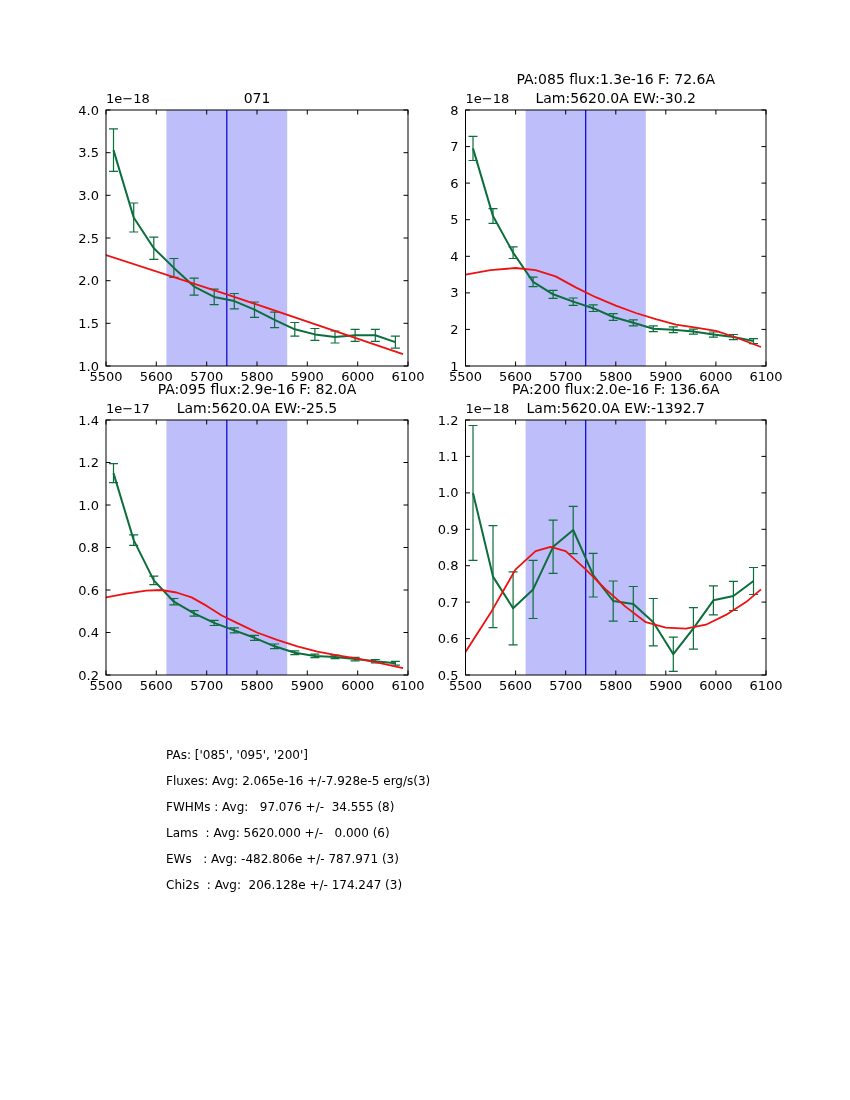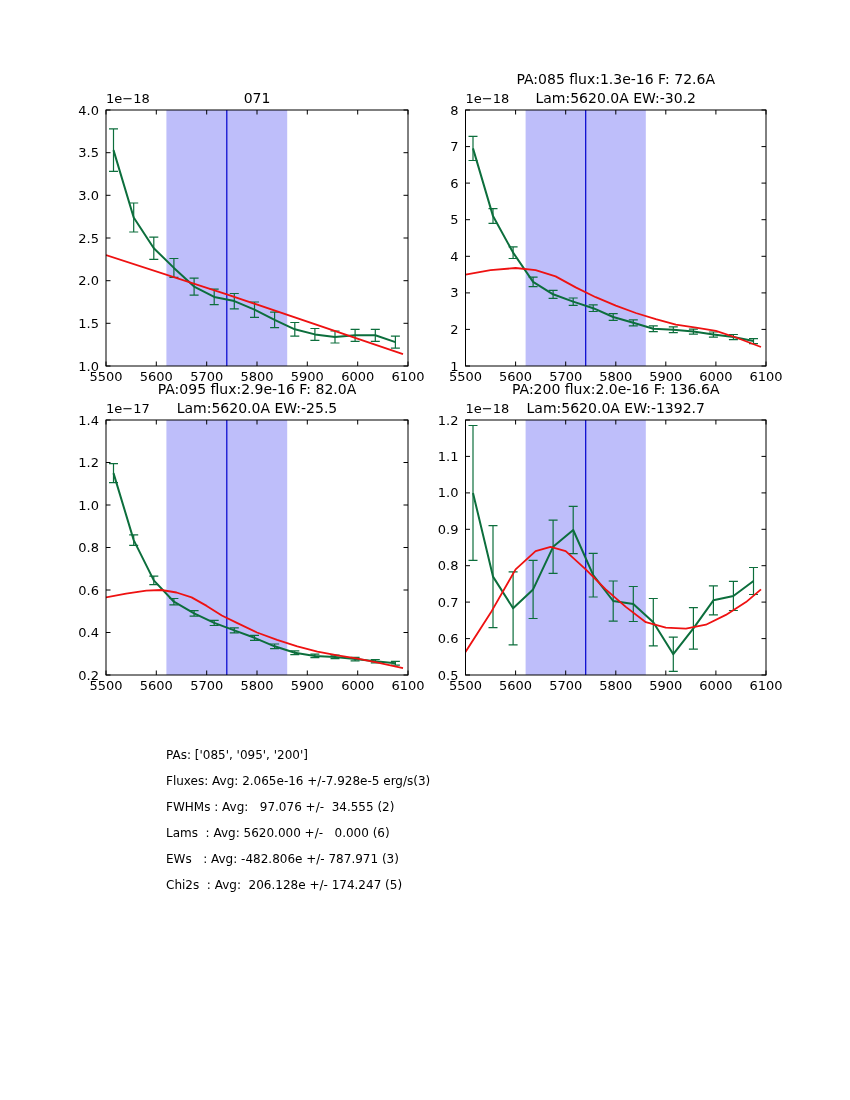--- a/index.html
+++ b/index.html
@@ -132,18 +132,18 @@
         <text x="458.5" y="460.9" text-anchor="end" font-size="13">1.1</text>
         <text x="458.5" y="424.5" text-anchor="end" font-size="13">1.2</text>
         <text x="465.5" y="413" font-size="13">1e−18</text>
         <text x="615.75" y="394" text-anchor="middle" font-size="14">PA:200 flux:2.0e-16 F: 136.6A</text>
         <text x="615.75" y="413" text-anchor="middle" font-size="14">Lam:5620.0A EW:-1392.7</text>
       </g>
     </svg>
   <div class="stats">
     <div>PAs: ['085', '095', '200']</div>
     <div>Fluxes: Avg: 2.065e-16 +/-7.928e-5 erg/s(3)</div>
-    <div>FWHMs : Avg:   97.076 +/-  34.555 (2)</div>
+    <div>FWHMs : Avg:   97.076 +/-  34.555 (8)</div>
     <div>Lams  : Avg: 5620.000 +/-   0.000 (6)</div>
     <div>EWs   : Avg: -482.806e +/- 787.971 (3)</div>
-    <div>Chi2s  : Avg:  206.128e +/- 174.247 (5)</div>
+    <div>Chi2s  : Avg:  206.128e +/- 174.247 (3)</div>
   </div>
 </div>
 
 </body></html>

